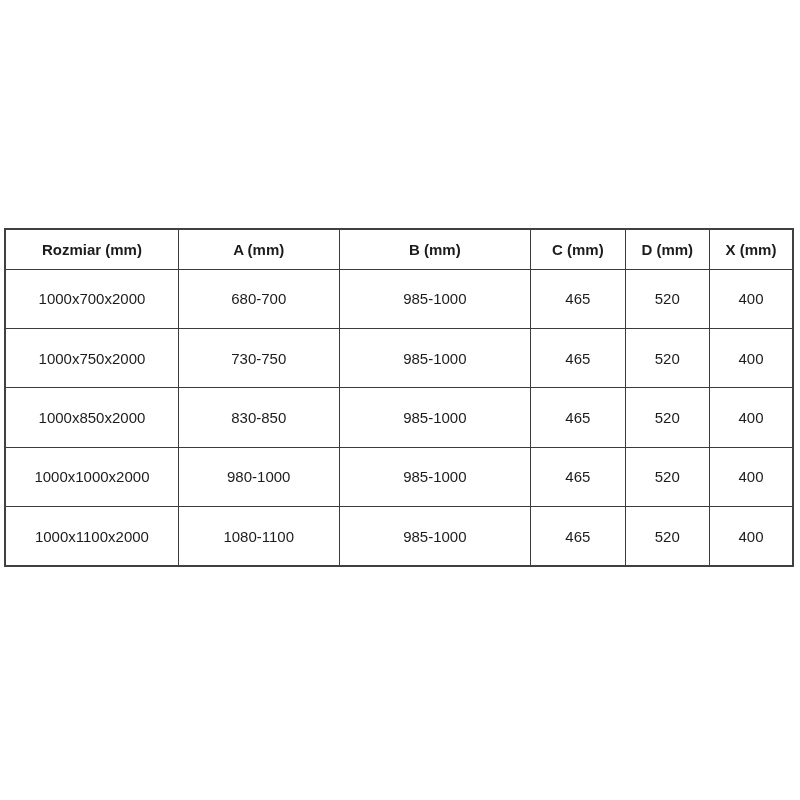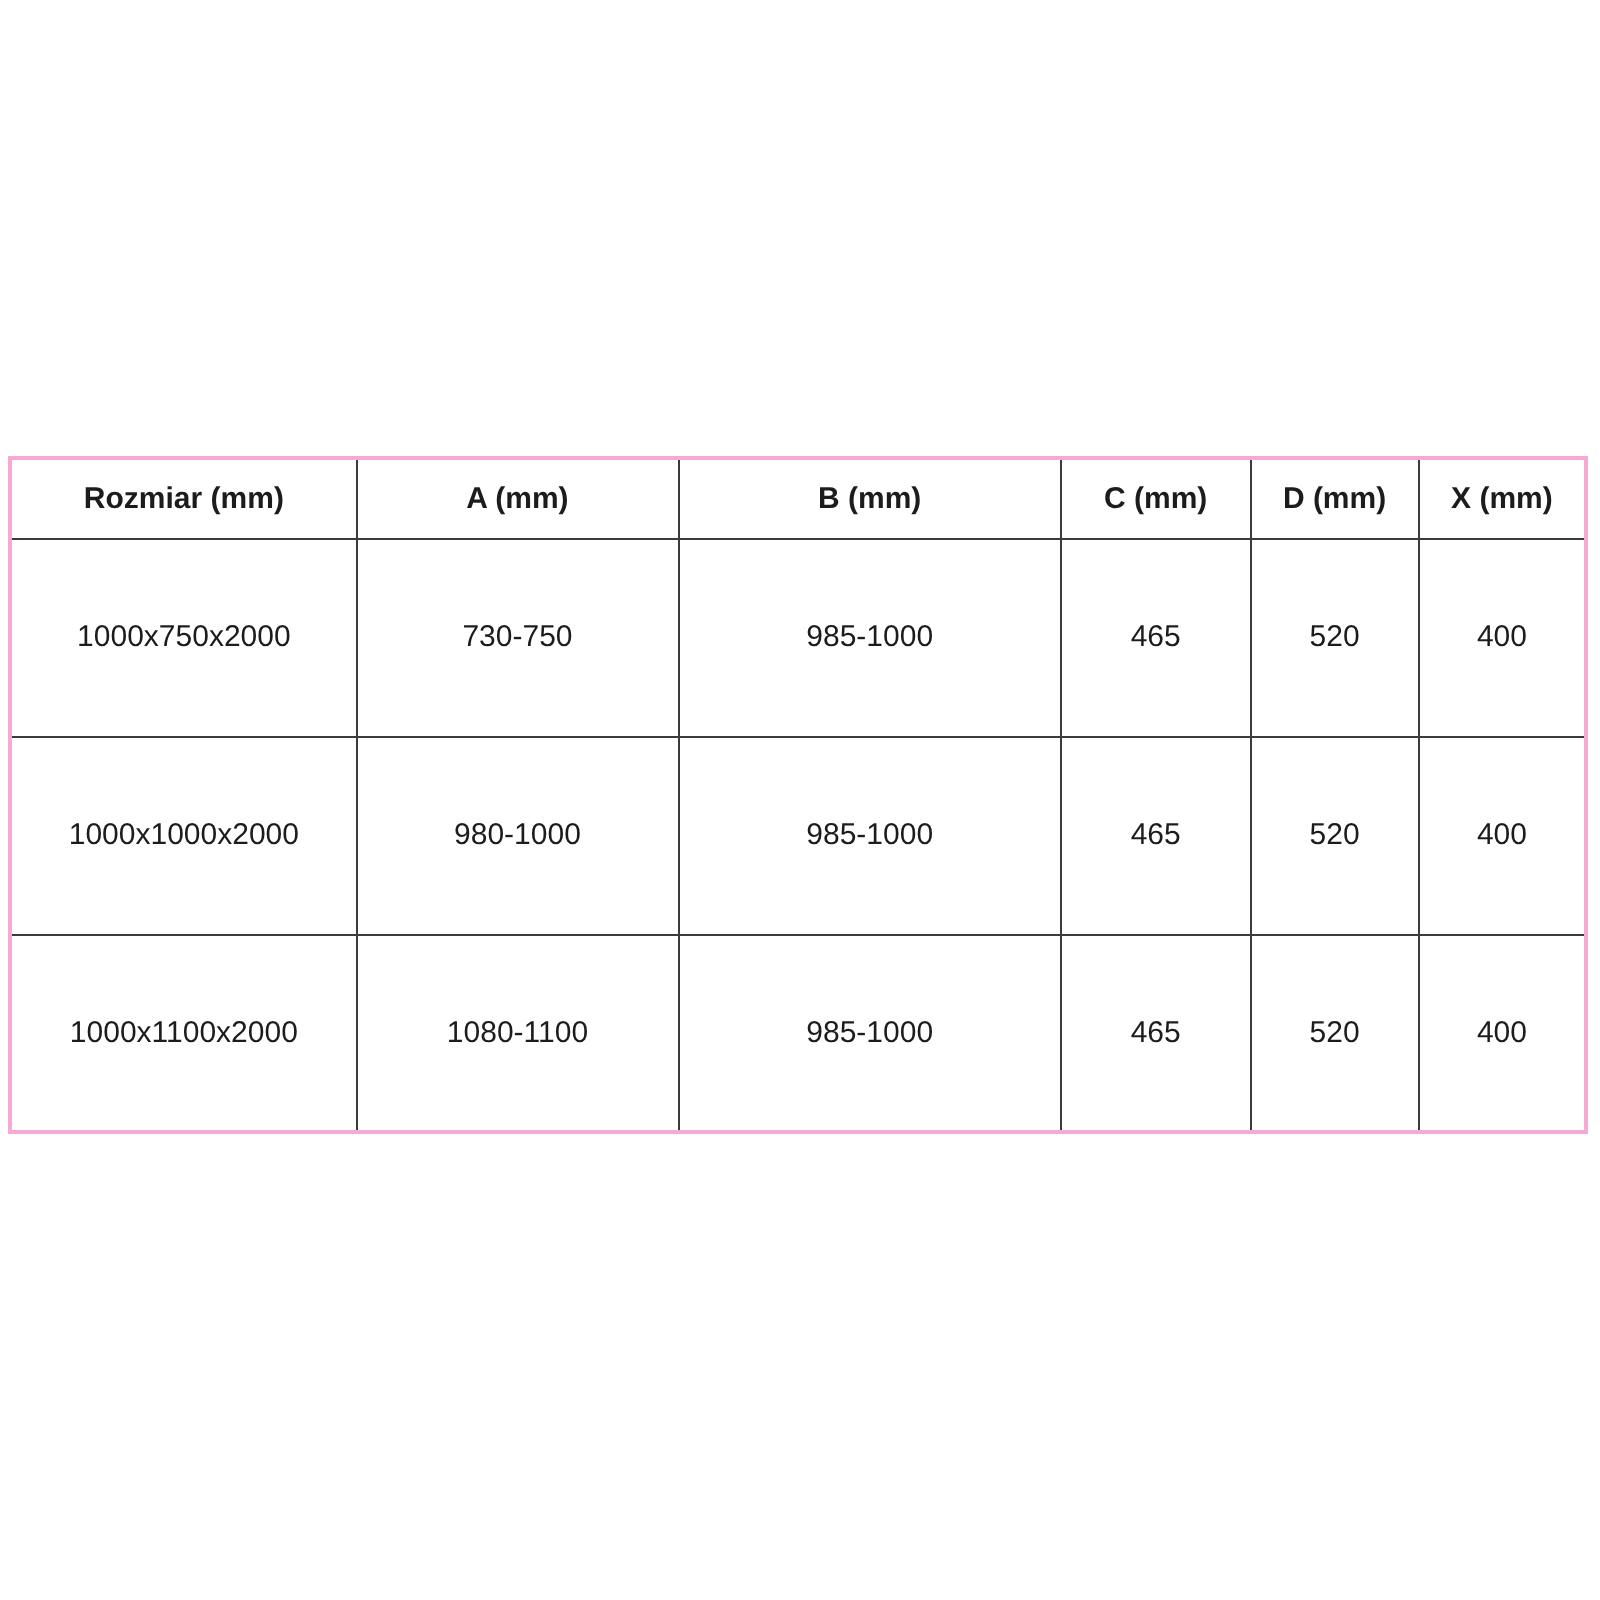--- a/index.html
+++ b/index.html
@@ -24,21 +24,21 @@
   table.size-table th,
   table.size-table td {
     border: 1.5px solid #3b3b3b;
     text-align: center;
     vertical-align: middle;
     color: #1c1c1c;
     font-size: 15px;
     white-space: nowrap;
     overflow: hidden;
   }
-  table.size-table { border: 2px solid #f9a8d4; }
+  table.size-table { border: 2px solid #404040; }
   table.size-table th {
     font-weight: bold;
     height: 40px;
   }
   table.size-table td {
     font-weight: normal;
     height: 37px;
   }
   col.c-rozmiar { width: 22.0%; }
   col.c-a { width: 20.4%; }
@@ -65,22 +65,38 @@
         <th>Rozmiar (mm)</th>
         <th>A (mm)</th>
         <th>B (mm)</th>
         <th>C (mm)</th>
         <th>D (mm)</th>
         <th>X (mm)</th>
       </tr>
     </thead>
     <tbody>
       <tr>
+        <td>1000x700x2000</td>
+        <td>680-700</td>
+        <td>985-1000</td>
+        <td>465</td>
+        <td>520</td>
+        <td>400</td>
+      </tr>
+      <tr>
         <td>1000x750x2000</td>
         <td>730-750</td>
+        <td>985-1000</td>
+        <td>465</td>
+        <td>520</td>
+        <td>400</td>
+      </tr>
+      <tr>
+        <td>1000x850x2000</td>
+        <td>830-850</td>
         <td>985-1000</td>
         <td>465</td>
         <td>520</td>
         <td>400</td>
       </tr>
       <tr>
         <td>1000x1000x2000</td>
         <td>980-1000</td>
         <td>985-1000</td>
         <td>465</td>

